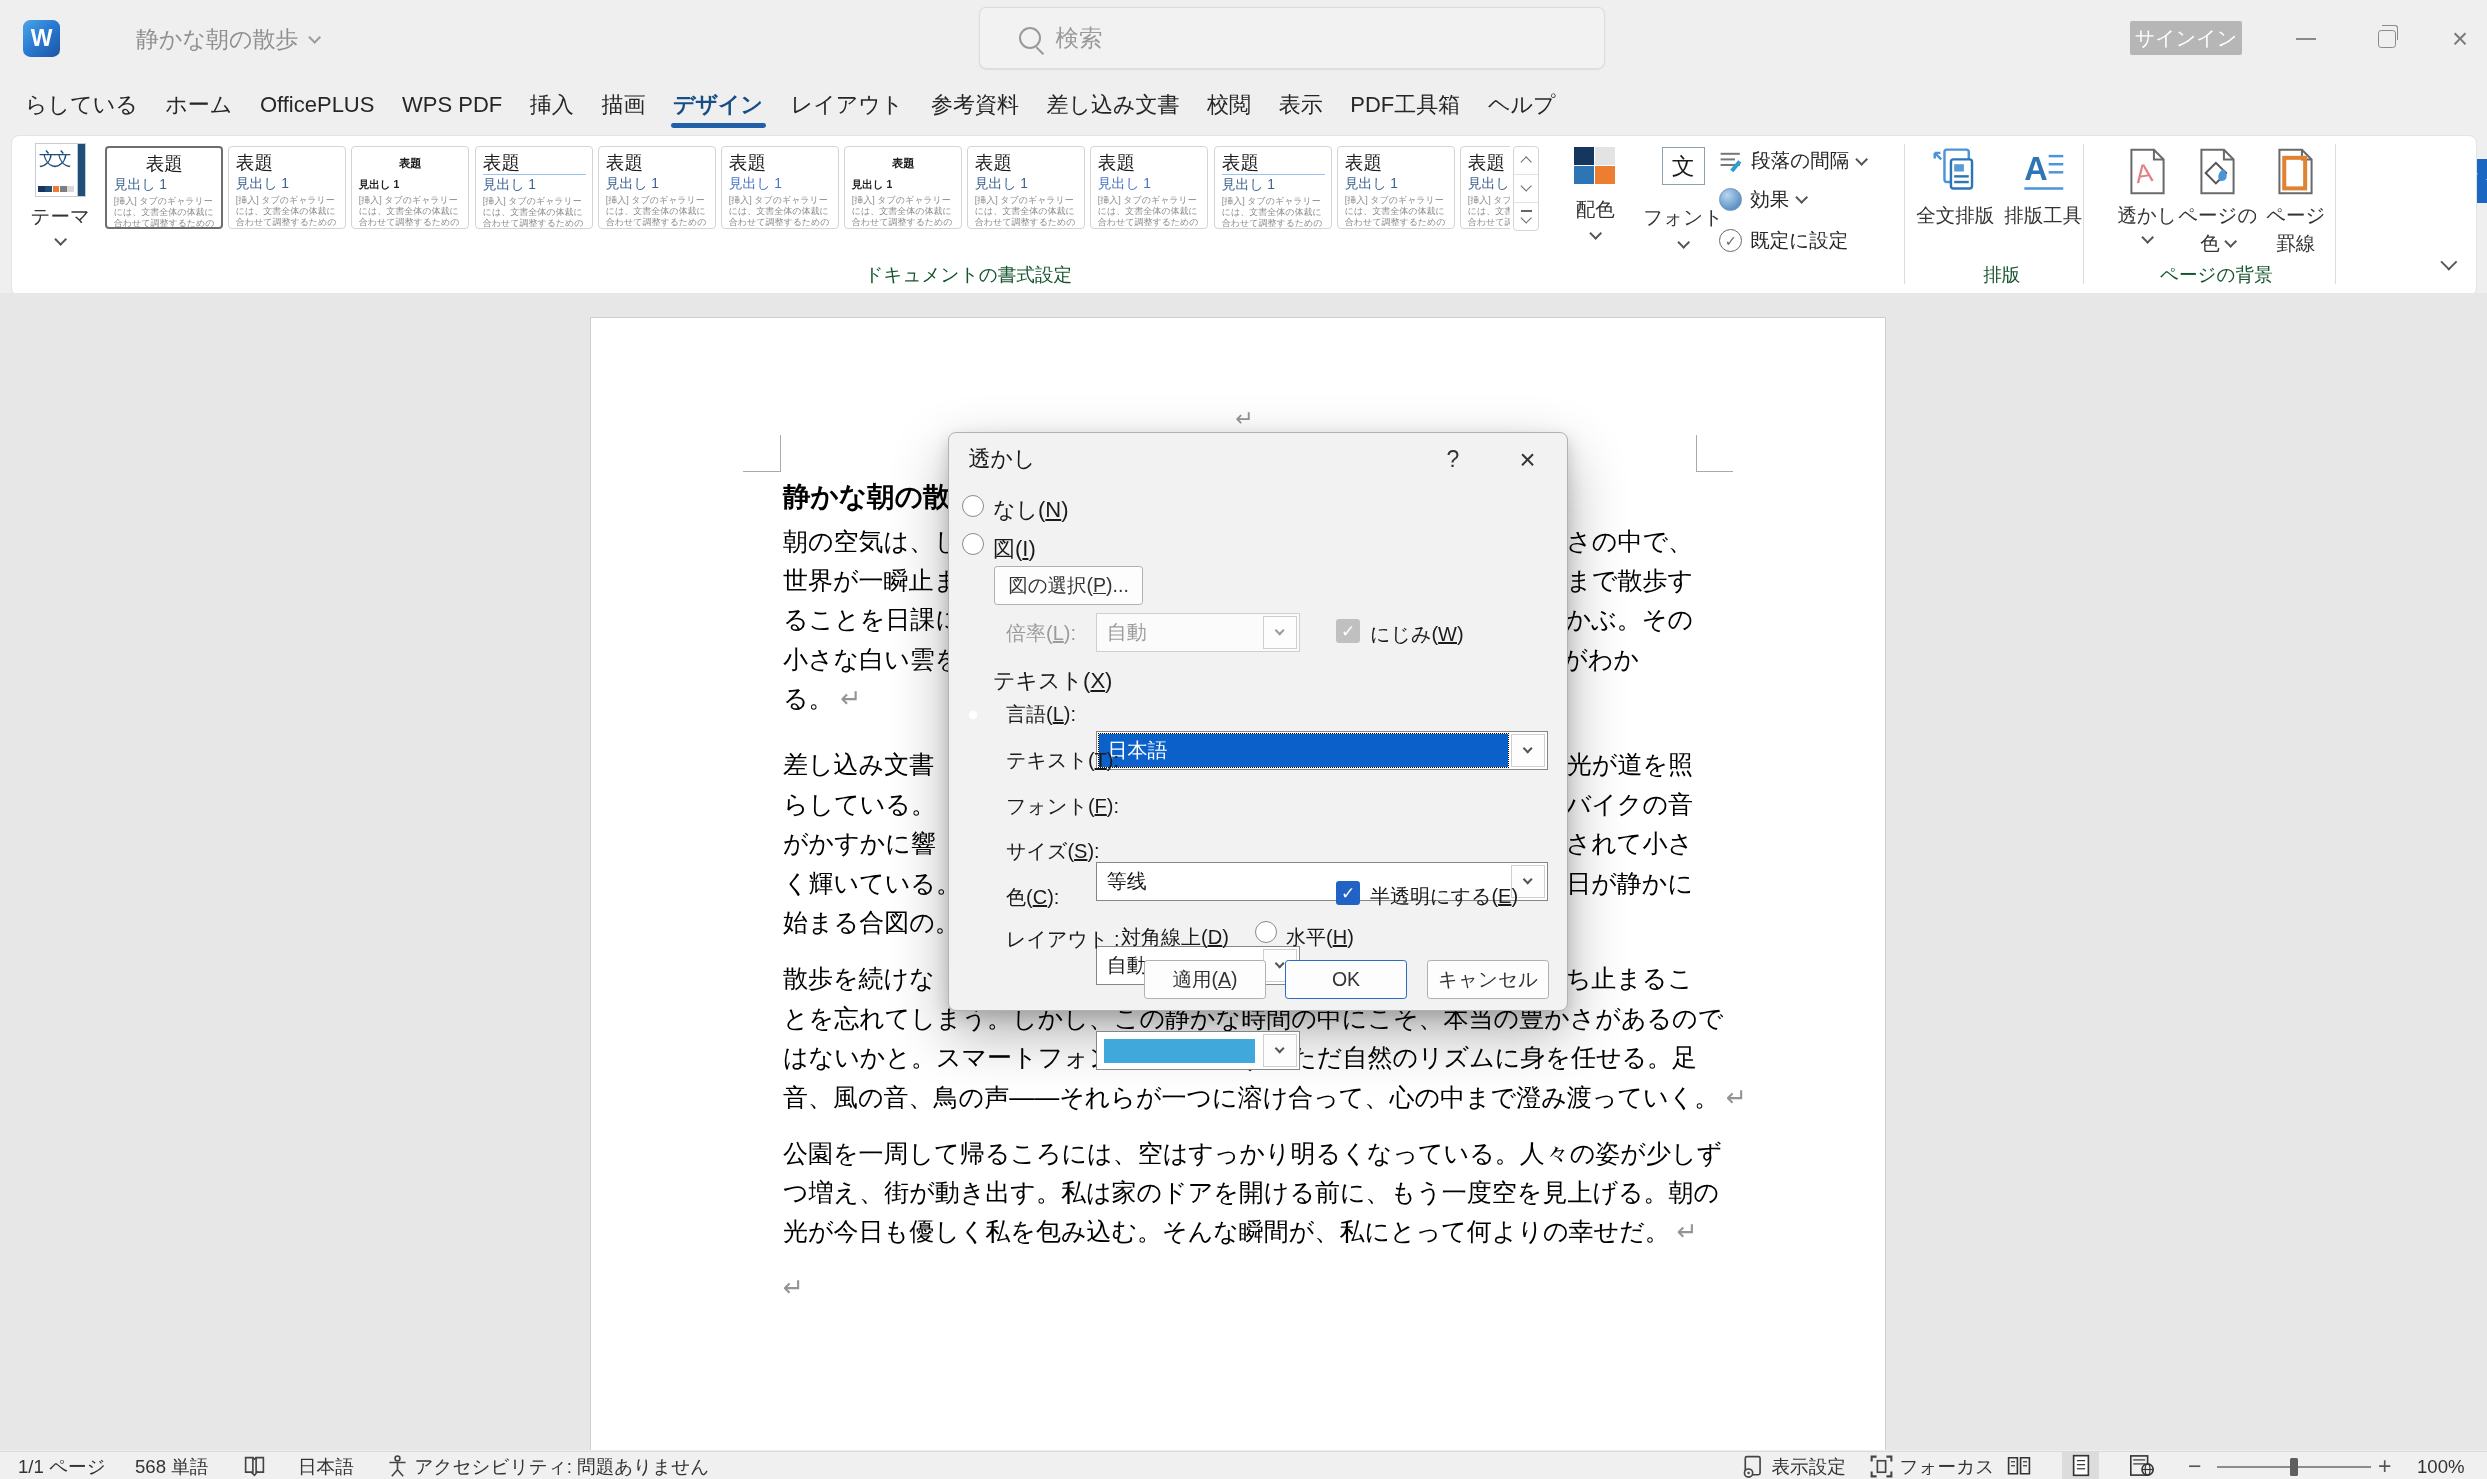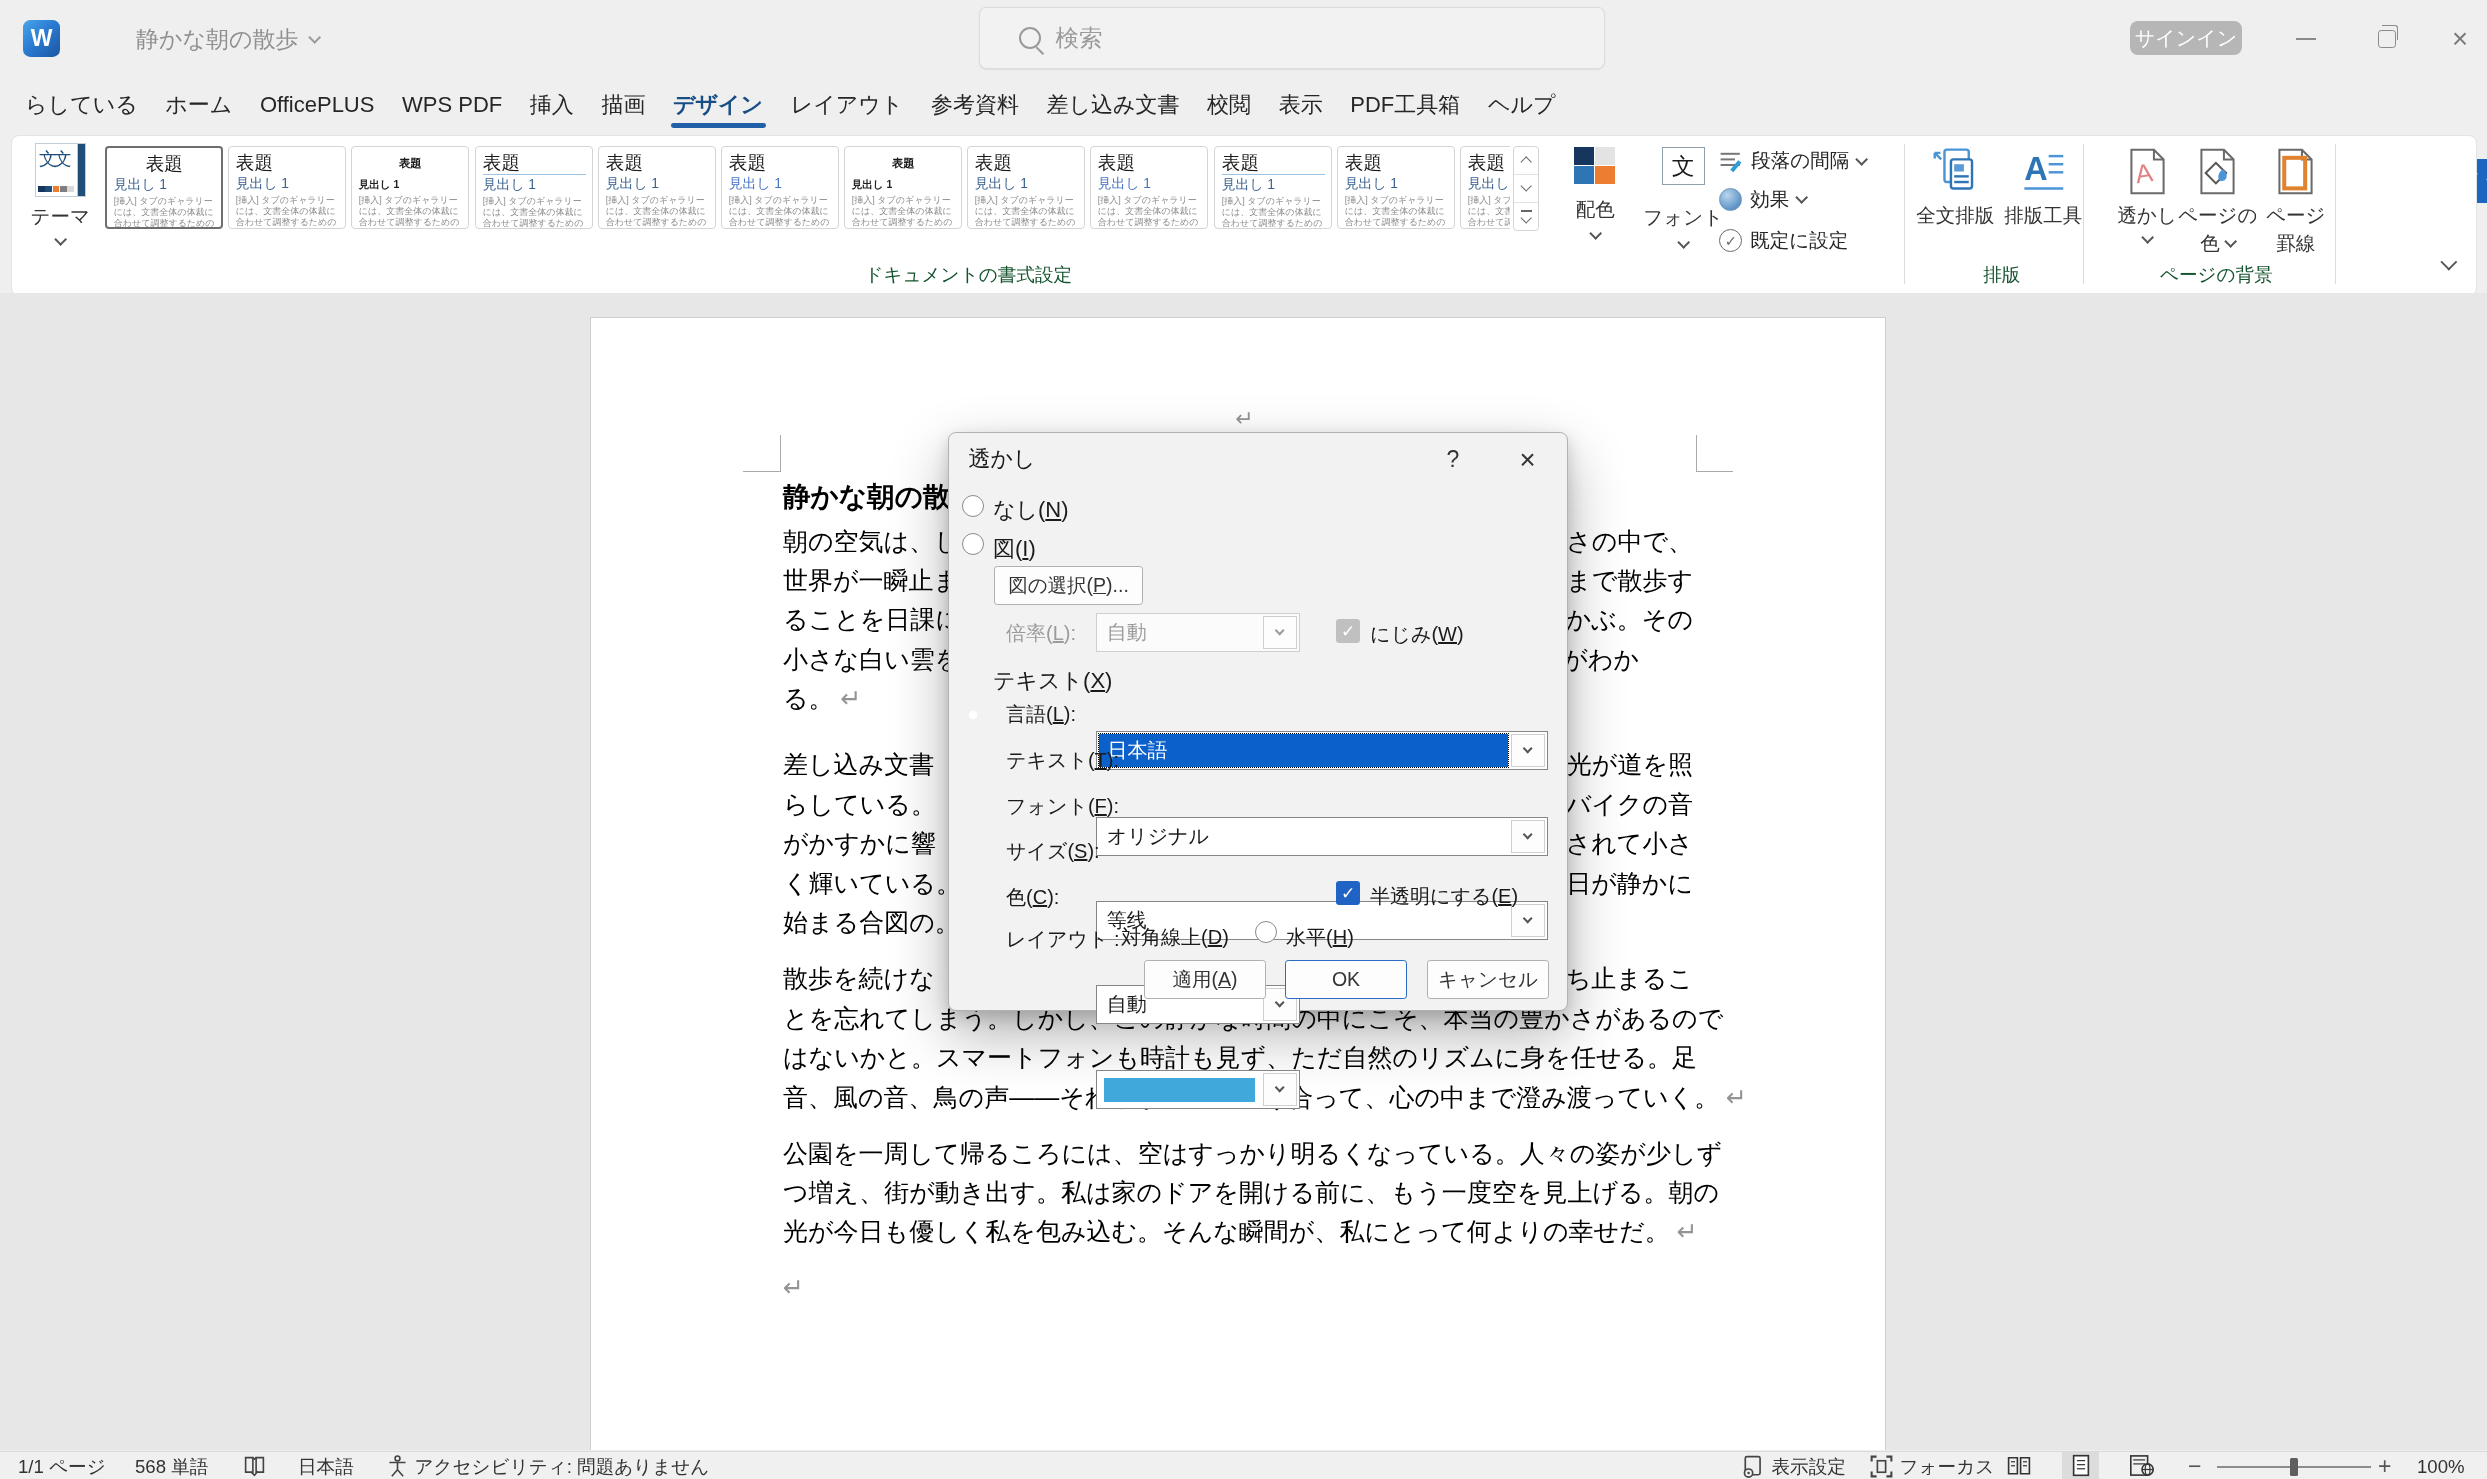--- a/index.html
+++ b/index.html
@@ -9,21 +9,21 @@
   
   #titlebar{left:0;top:0;width:2487px;height:78px;background:#efefef;}
   #app-icon{left:23px;top:19.5px;width:37px;height:37px;border-radius:7.3px;
             background:linear-gradient(135deg,#4ba6e8 0%,#2b7cd3 45%,#1b55a3 100%);
             color:#fff;font-weight:bold;font-size:23px;display:flex;align-items:center;justify-content:center;}
   #doc-title{left:136px;top:24px;font-size:23px;color:#8f8f8f;display:flex;align-items:center;gap:11.3px;}
   #search-box{left:979px;top:6.5px;width:585px;height:60px;background:#f2f2f2;border:0.8px solid #dcdcdc;
               border-radius:7.3px;box-shadow:0 0.8px 1.6px rgba(0,0,0,.07);display:flex;align-items:center;padding-left:39px;gap:14.6px;color:#9a9a9a;font-size:23.5px;}
   .mag{width:18px;height:18px;border:2.4px solid #9a9a9a;border-radius:50%;position:relative;transform:rotate(-45deg);}
   .mag:after{content:"";position:absolute;left:5.7px;top:19.5px;width:2.4px;height:10.5px;background:#9a9a9a;}
-  #signin{left:2130px;top:21px;width:112px;height:34px;background:#b6b6b6;border-radius:8px;color:#fff;
+  #signin{left:2130px;top:21px;width:112px;height:34px;background:#b6b6b6;border-radius:2px;color:#fff;
           font-size:20px;display:flex;align-items:center;justify-content:center;}
   .winbtn{top:23px;width:32px;height:32px;display:flex;align-items:center;justify-content:center;color:#8a8a8a;}
   #btn-min{left:2290px;}#btn-min i{display:block;width:19.5px;height:1.6px;background:#8a8a8a;}
   #btn-restore{left:2371px;}
   .restore-ic{width:16px;height:16px;border:1.6px solid #8a8a8a;border-radius:3.2px;position:relative;}
   .restore-ic:before{content:"";position:absolute;left:3.2px;top:-6.5px;width:14.6px;height:14.6px;border:1.6px solid #8a8a8a;border-left:none;border-bottom:none;border-radius:0 3.2px 0 0;}
   #btn-close{left:2444px;font-size:27.6px;font-weight:300;color:#7a7a7a;}
   
   #menubar{left:0;top:78px;width:2487px;height:53px;}
   #menu-items{position:absolute;left:11.3px;top:0;height:53px;display:flex;align-items:center;}
@@ -468,26 +468,20 @@
 
   <span class="drel dlabel" style="left:57px;top:268px;">言語(<u>L</u>):</span>
   <div class="drel combo focus-sel" style="left:147px;top:259px;width:452px;height:39px;">
     <span class="selfill">日本語</span>
     <span class="arrowbox">
         <i class="chev"></i>
       </span>
   </div>
 
   <span class="drel dlabel" style="left:57px;top:314px;">テキスト(<u>T</u>):</span>
-  <div class="drel combo" style="left:147px;top:306px;width:452px;height:39px;">
-    <span>オリジナル</span>
-    <span class="arrowbox">
-        <i class="chev"></i>
-      </span>
-  </div>
 
   <span class="drel dlabel" style="left:57px;top:360px;">フォント(<u>F</u>):</span>
   <div class="drel combo" style="left:147px;top:351px;width:452px;height:39px;">
     <span>等线</span>
     <span class="arrowbox">
         <i class="chev"></i>
       </span>
   </div>
 
   <span class="drel dlabel" style="left:57px;top:405px;">サイズ(<u>S</u>):</span>

